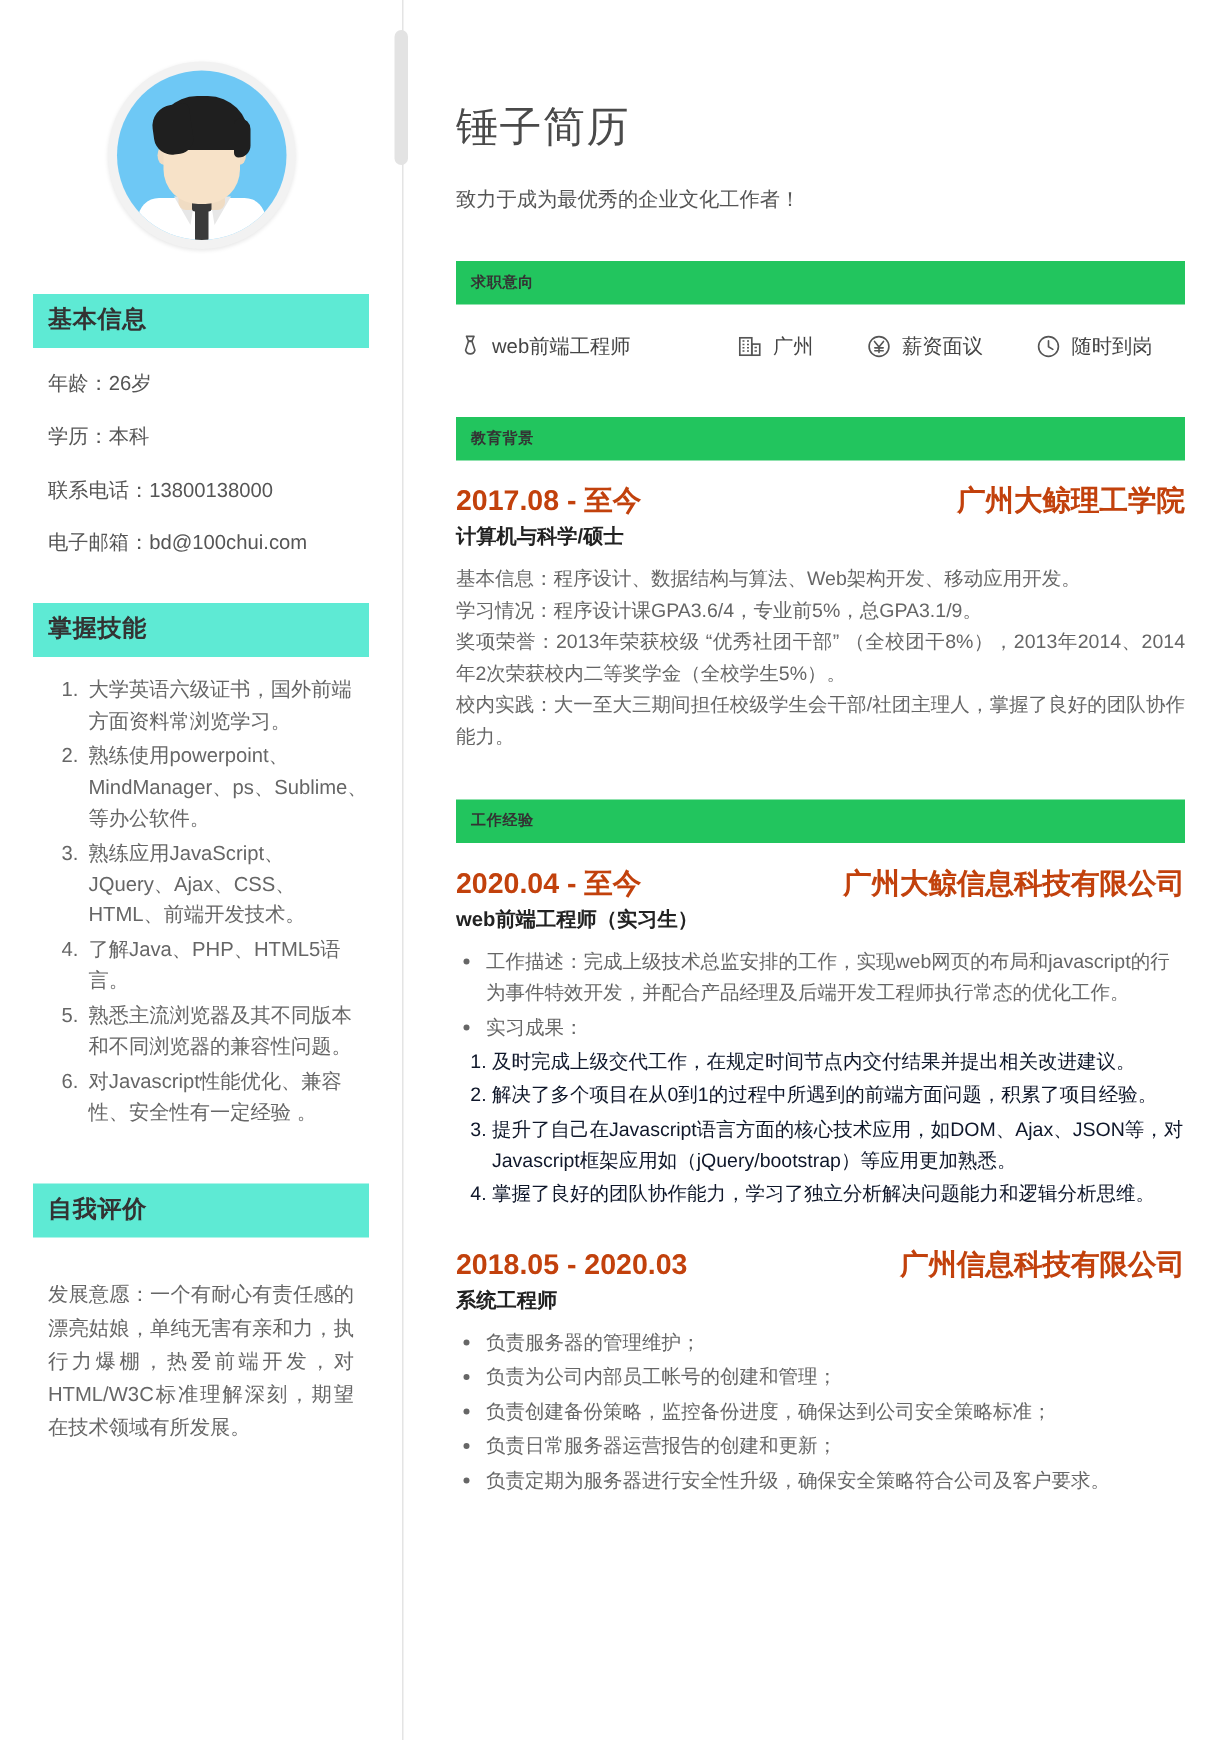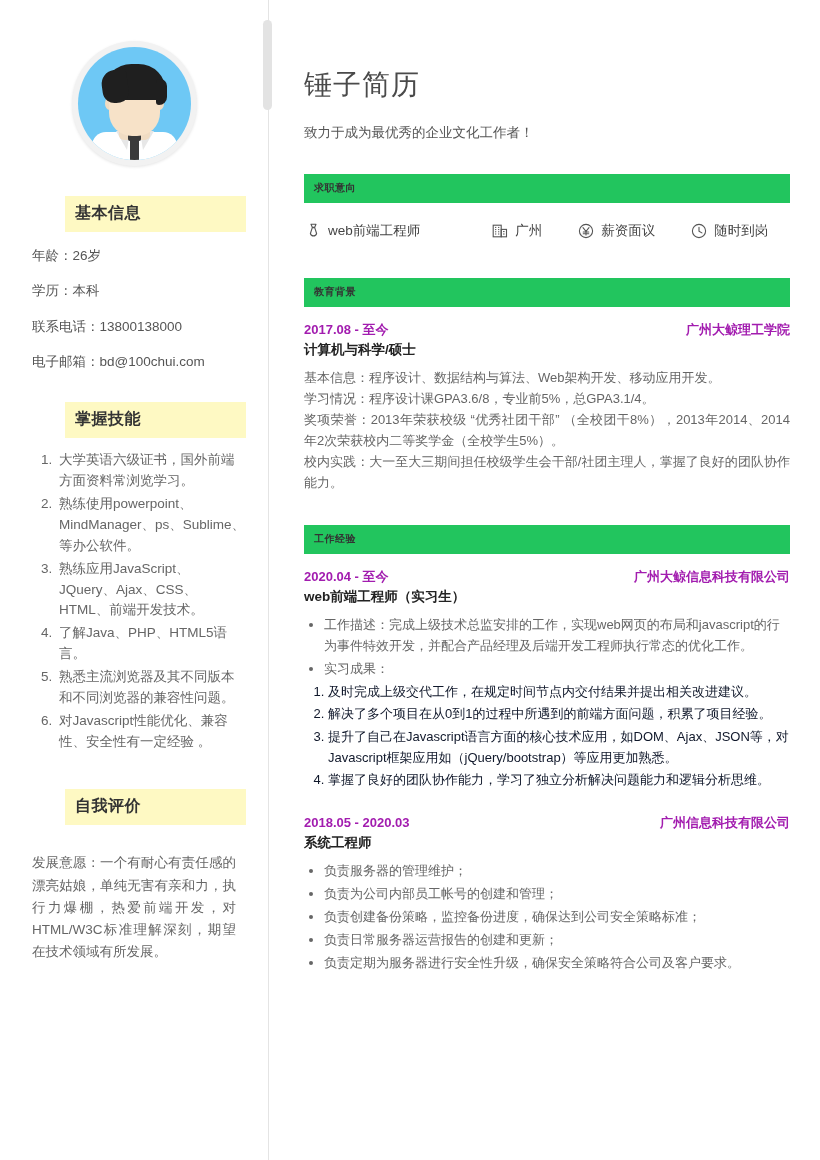--- a/index.html
+++ b/index.html
@@ -136,28 +136,27 @@
   }
   .av-hair-side {
     position: absolute;
     left: 78px; top: 32px;
     width: 11px; height: 26px;
     background: #1f1f1f;
     border-radius: 4px 7px 8px 3px;
   }
 
   .sec-head-left {
-    background: #fef9c3;
+    background: #5eead4;
     font-size: 16px;
     font-weight: bold;
     color: #333;
     padding: 7px 10px 8px 10px;
     margin-top: 30px;
     letter-spacing: .5px;
-    margin-left: 43px;
   }
   .info-list {
     margin: 0;
     padding: 14px 0 0 10px;
     list-style: none;
   }
   .info-list li {
     font-size: 13.5px;
     color: #555;
     line-height: 1.5;
@@ -251,23 +250,23 @@
   }
   .intent-gap-1 { width: 72px; }
   .intent-gap-2 { width: 36px; }
   .intent-gap-3 { width: 36px; }
 
   .block { margin-bottom: 6px; }
   .block-head {
     display: flex;
     justify-content: space-between;
     align-items: baseline;
-    font-size: 13px;
+    font-size: 19px;
     font-weight: bold;
-    color: #a21caf;
+    color: #c2410c;
     margin-bottom: 2px;
   }
   .block-role {
     font-size: 13.5px;
     font-weight: bold;
     color: #222;
     margin-bottom: 8px;
   }
   .para {
     font-size: 13px;
@@ -402,21 +401,21 @@
 
     <div class="sec-head-right">教育背景</div>
 
     <div class="block">
       <div class="block-head">
         <span>2017.08 - 至今</span>
         <span>广州大鲸理工学院</span>
       </div>
       <div class="block-role">计算机与科学/硕士</div>
       <p class="para">基本信息：程序设计、数据结构与算法、Web架构开发、移动应用开发。</p>
-      <p class="para">学习情况：程序设计课GPA3.6/8，专业前5%，总GPA3.1/4。</p>
+      <p class="para">学习情况：程序设计课GPA3.6/4，专业前5%，总GPA3.1/9。</p>
       <p class="para">奖项荣誉：2013年荣获校级 “优秀社团干部” （全校团干8%），2013年2014、2014年2次荣获校内二等奖学金（全校学生5%）。</p>
       <p class="para"> 校内实践：大一至大三期间担任校级学生会干部/社团主理人，掌握了良好的团队协作能力。</p>
     </div>
 
     <div class="spacer-32"></div>
 
     <div class="sec-head-right">工作经验</div>
 
     <div class="block">
       <div class="block-head">

